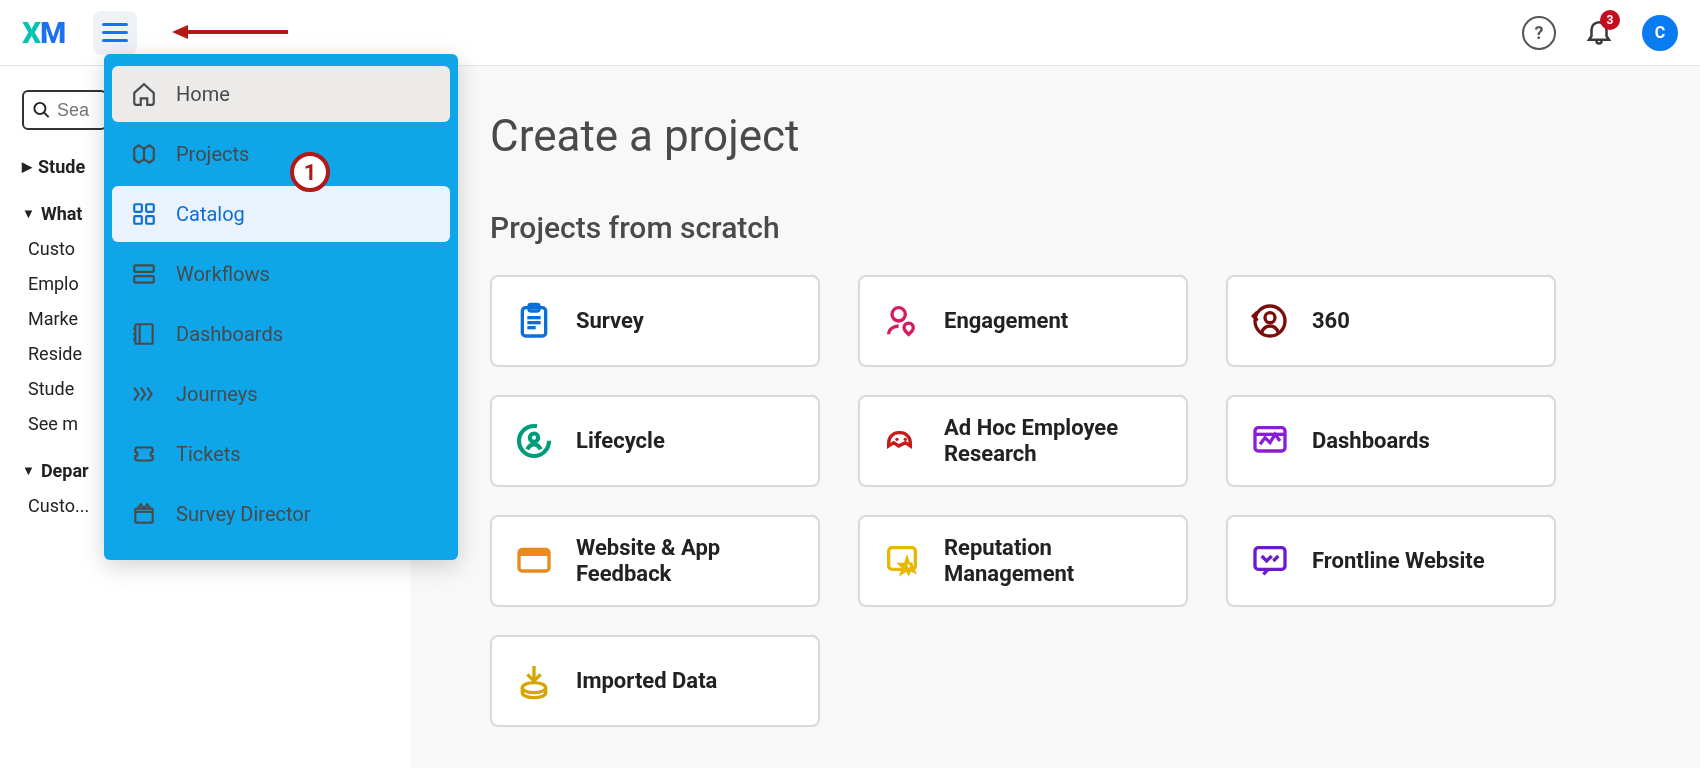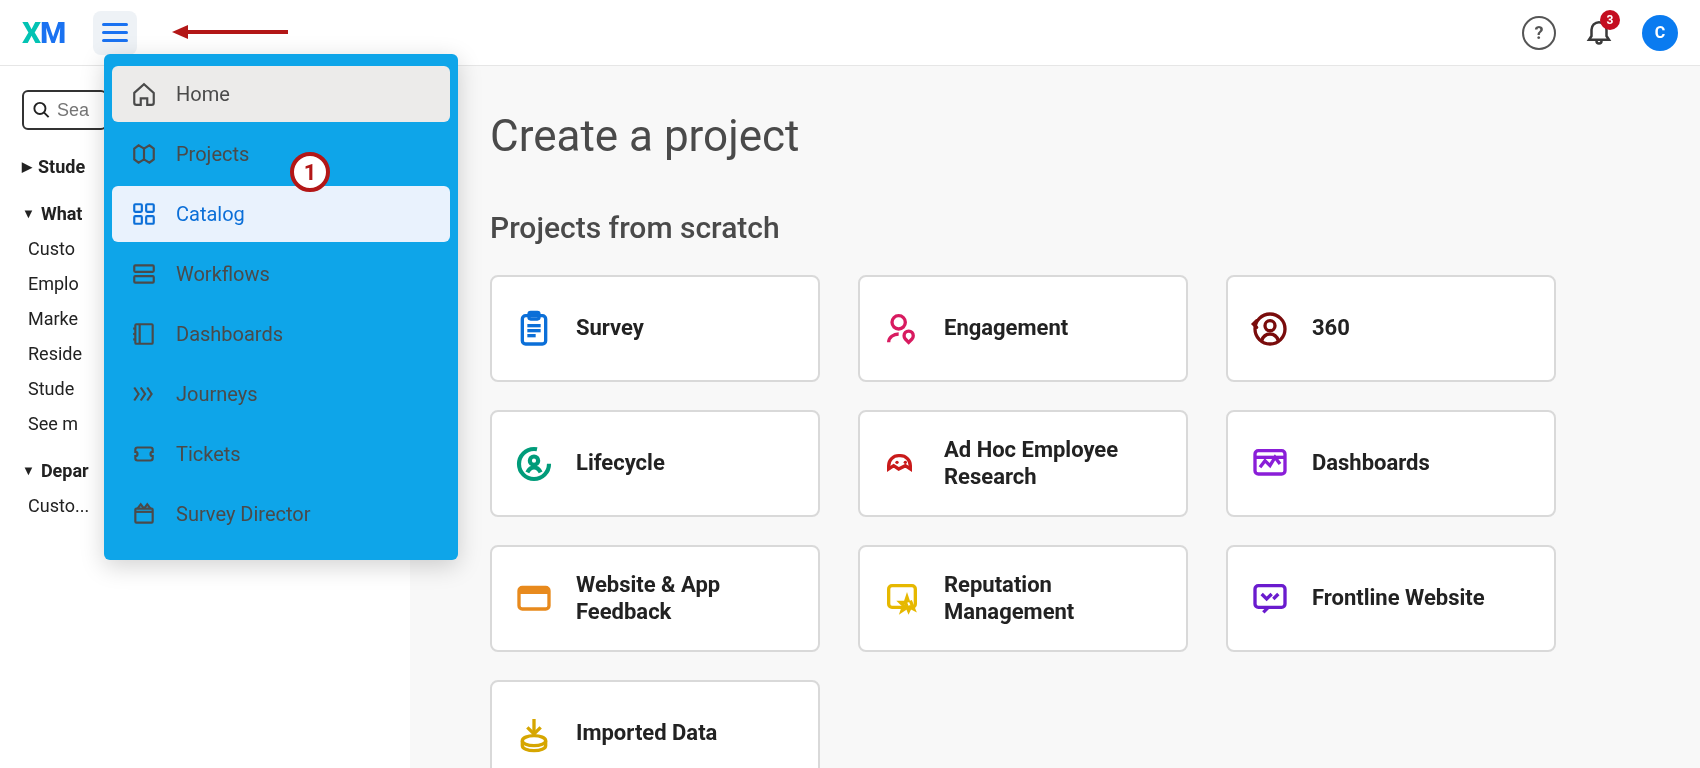--- a/index.html
+++ b/index.html
@@ -131,21 +131,21 @@
   }
   .card-grid {
     display: grid;
     grid-template-columns: repeat(3, 330px);
     gap: 28px 38px;
   }
   .card {
     background: #fff;
     border: 2px solid #d9d9d9;
     border-radius: 8px;
-    height: 107px;
+    height: 92px;
     display: flex; align-items: center;
     padding: 0 22px;
     gap: 22px;
     cursor: pointer;
   }
   .card .cicon {
     width: 40px; height: 40px; display:flex; align-items:center; justify-content:center;
   }
   .card .label {
     font-size: 22px; font-weight: 700; color: #222; line-height: 1.2;

